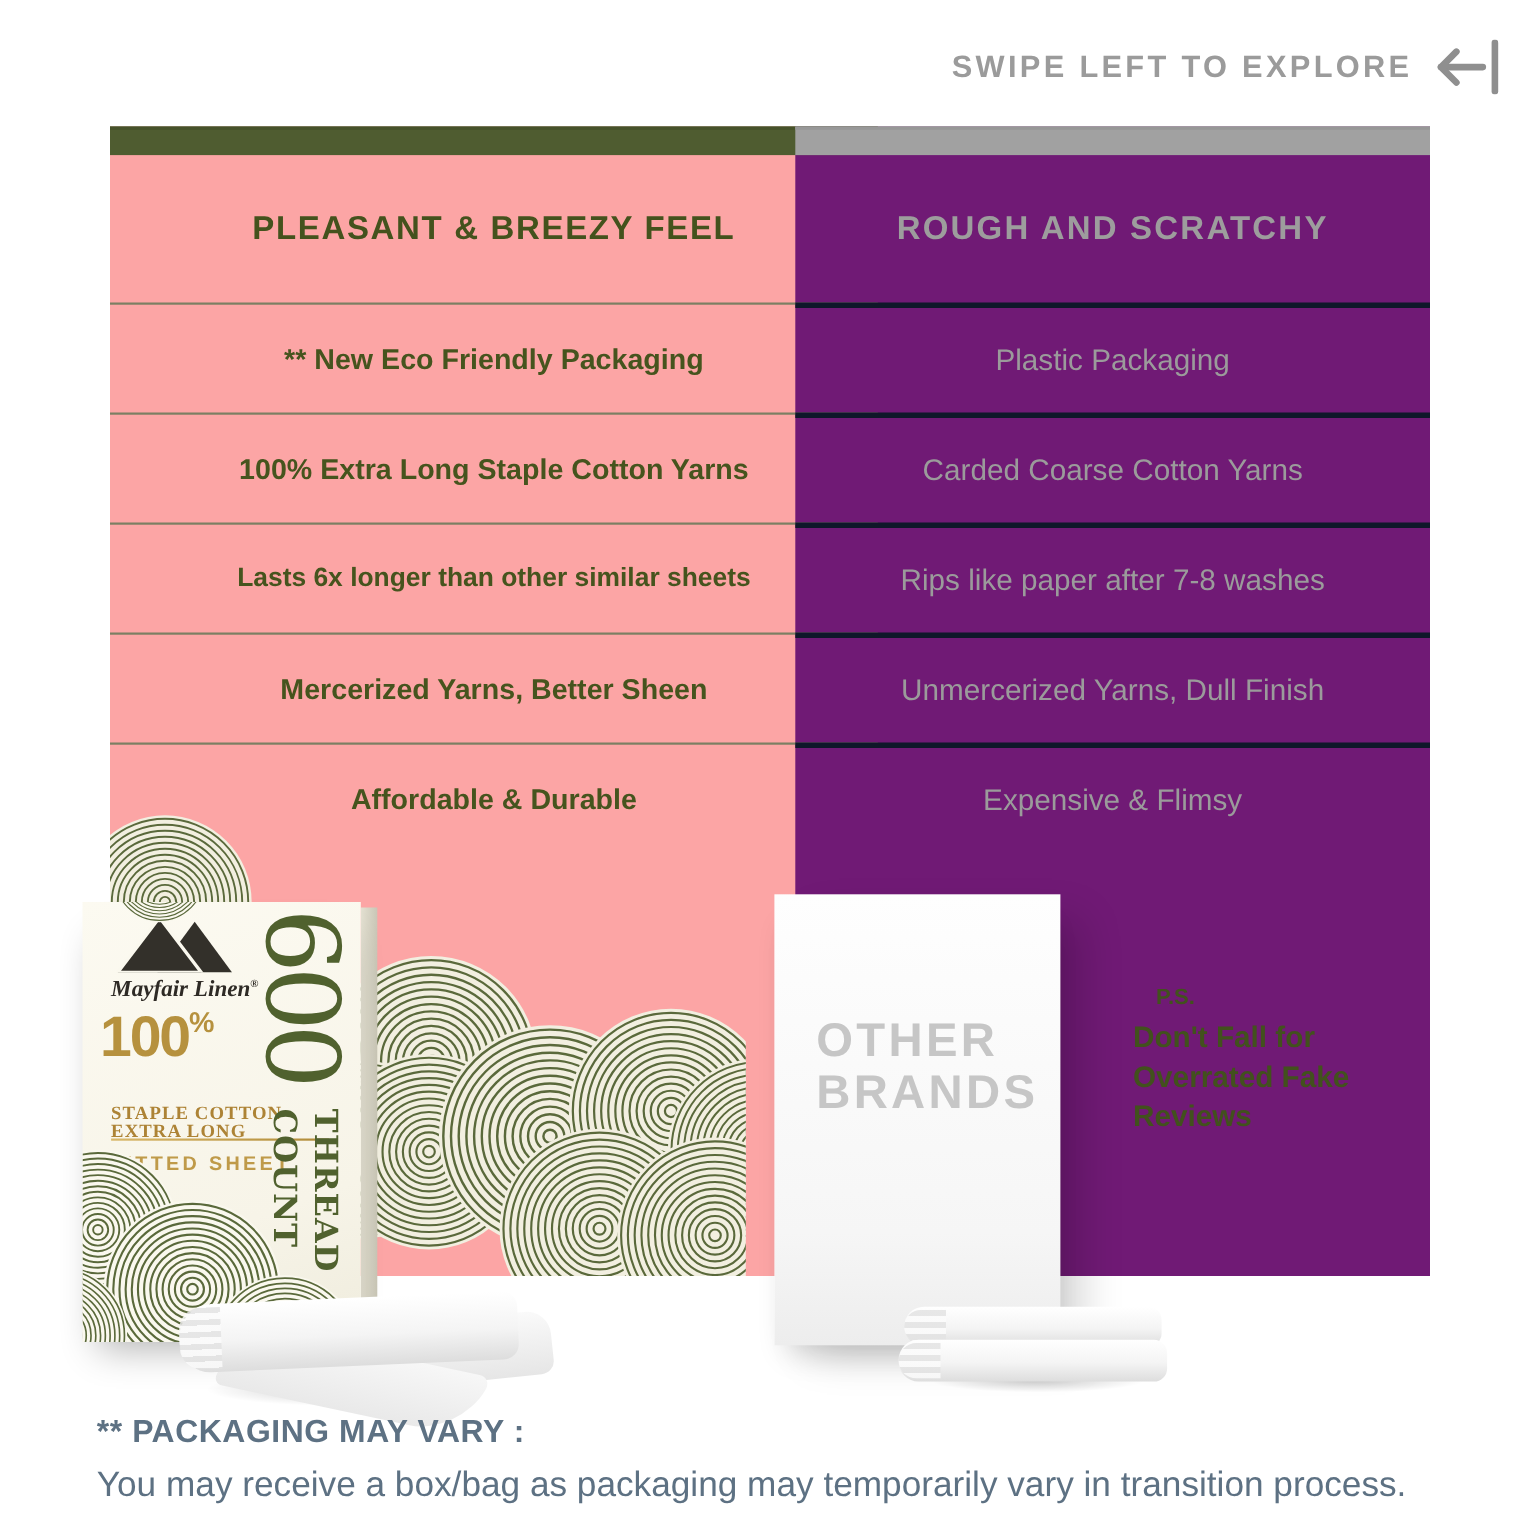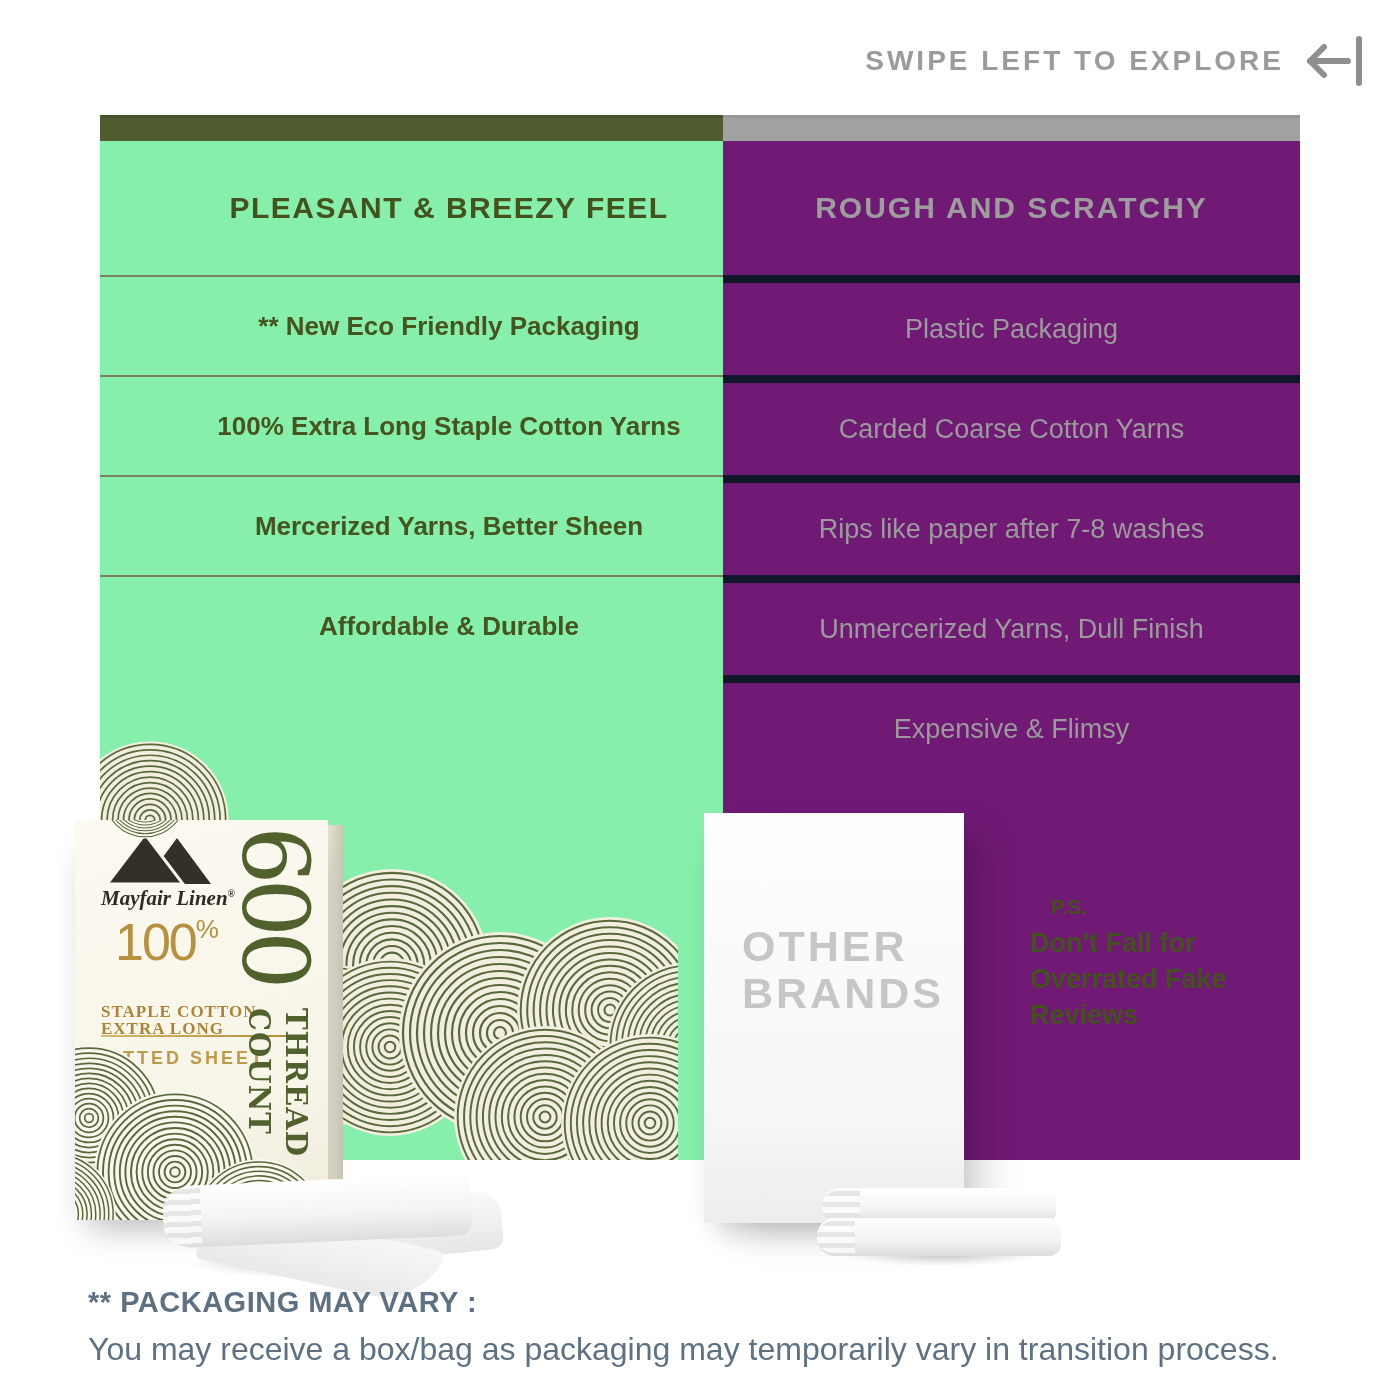--- a/index.html
+++ b/index.html
@@ -6,48 +6,48 @@
   .stage{position:relative;width:1400px;height:1400px;background:#ffffff;overflow:hidden;
          font-family:"Liberation Sans",sans-serif;}
 
   
   .swipe{position:absolute;top:36px;right:36px;display:flex;align-items:center;gap:20px;}
   .swipe .label{font-size:28px;font-weight:800;letter-spacing:3px;color:#9b9b9b;}
   .swipe svg{display:block;}
 
   
   .panel{position:absolute;top:115px;height:1045px;display:flex;flex-direction:column;}
-  .panel.left{left:100px;width:698px;background:#86efac;}
+  .panel.left{left:100px;width:698px;background:#fca5a5;}
   .panel.right{left:723px;width:577px;background:#701a75;}
   .accent-bar{height:23px;flex:0 0 23px;position:relative;z-index:2;}
   .panel.left  .accent-bar{background:#4f5c30;border-top:3px solid #46522a;}
   .panel.right .accent-bar{background:#a1a1a1;border-top:3px solid #979797;}
   .cell{position:relative;z-index:2;display:flex;align-items:center;justify-content:center;
         text-align:center;padding:0 18px;box-sizing:border-box;}
   .cell.header{height:134px;flex:0 0 134px;font-size:30px;font-weight:800;}
   .panel.left  .cell.header{color:#44521d;letter-spacing:1.5px;}
   .panel.right .cell.header{color:#9d9d9d;letter-spacing:2px;}
   .cell.row{height:100px;flex:0 0 100px;}
   .panel.left  .cell.row{border-top:2px solid #7b7f63;font-size:26px;font-weight:700;color:#46541e;}
   .panel.left  .cell.row.small{font-size:24px;}
-  .panel.right .cell.row{border-top:8px solid #0f172a;font-size:27px;font-weight:500;color:#9b9b9b;}
+  .panel.right .cell.row{border-top:5px solid #0f172a;font-size:27px;font-weight:500;color:#9b9b9b;}
   .swirls{position:absolute;left:0;top:0;z-index:1;}
 
   
   .product-box{position:absolute;left:75px;top:820px;width:268px;height:400px;z-index:5;}
   .box-front{position:absolute;left:0;top:0;width:253px;height:400px;
              background:linear-gradient(160deg,#fcfaf1 0%,#f7f4e8 70%,#efecdd 100%);
              box-shadow:0 20px 32px -14px rgba(0,0,0,0.30);overflow:hidden;}
   .box-side{position:absolute;left:253px;top:5px;width:15px;height:397px;
             background:linear-gradient(90deg,#e4e1d2,#c9c6b6);}
   .brand-logo{position:absolute;left:28px;top:12px;}
   .brand-name{position:absolute;left:26px;top:66px;font-family:"Liberation Serif",serif;
               font-style:italic;font-weight:700;font-size:21px;color:#2e2a25;}
   .brand-name sup{font-size:10px;}
-  .pct{position:absolute;left:40px;top:96px;color:#b6913e;font-size:52px;font-weight:400;
+  .pct{position:absolute;left:16px;top:96px;color:#b6913e;font-size:52px;font-weight:700;
        letter-spacing:-2px;line-height:1;text-align:center;}
   .pct .sign{font-size:26px;vertical-align:22px;letter-spacing:0;}
   .sub1{position:absolute;left:26px;top:158px;font-family:"Liberation Serif",serif;
         font-weight:700;font-size:17px;letter-spacing:1px;color:#ad8335;margin-top:41px;}
   .sub2{position:absolute;left:26px;top:182px;font-family:"Liberation Serif",serif;
         font-weight:700;font-size:17px;letter-spacing:1px;color:#ad8335;}
   .gold-rule{position:absolute;left:26px;top:215px;width:198px;height:2px;
              background:linear-gradient(90deg,#d9b86a,#b08a37);}
   .sheet-type{position:absolute;left:26px;top:228px;font-size:18px;font-weight:600;
               letter-spacing:3px;color:#bf9a49;}
@@ -149,20 +149,21 @@
         <line x1="55" y1="3" x2="55" y2="47"></line>
       </g>
     </svg>
   </div>
 
   <div class="panel left">
     <div class="accent-bar"></div>
     <div class="cell header">PLEASANT &amp; BREEZY FEEL</div>
     <div class="cell row">** New Eco Friendly Packaging</div>
     <div class="cell row">100% Extra Long Staple Cotton Yarns</div>
+    <div class="cell row small">Lasts 6x longer than other similar sheets</div>
     <div class="cell row">Mercerized Yarns, Better Sheen</div>
     <div class="cell row">Affordable &amp; Durable</div>
     <svg class="swirls" width="578" height="1045" viewBox="0 0 578 1045">
       <use href="#roundelP" transform="translate(50 705) scale(0.78)"></use>
       <use href="#roundelP" transform="translate(292 850) scale(0.95)"></use>
       <use href="#roundelP" transform="translate(230 930) scale(0.80)"></use>
       <use href="#roundelP" transform="translate(290 932) scale(0.88)"></use>
       <use href="#roundelP" transform="translate(400 918) scale(1.00)"></use>
       <use href="#roundelP" transform="translate(510 895) scale(0.92)"></use>
       <use href="#roundelP" transform="translate(590 930) scale(0.82)"></use>

